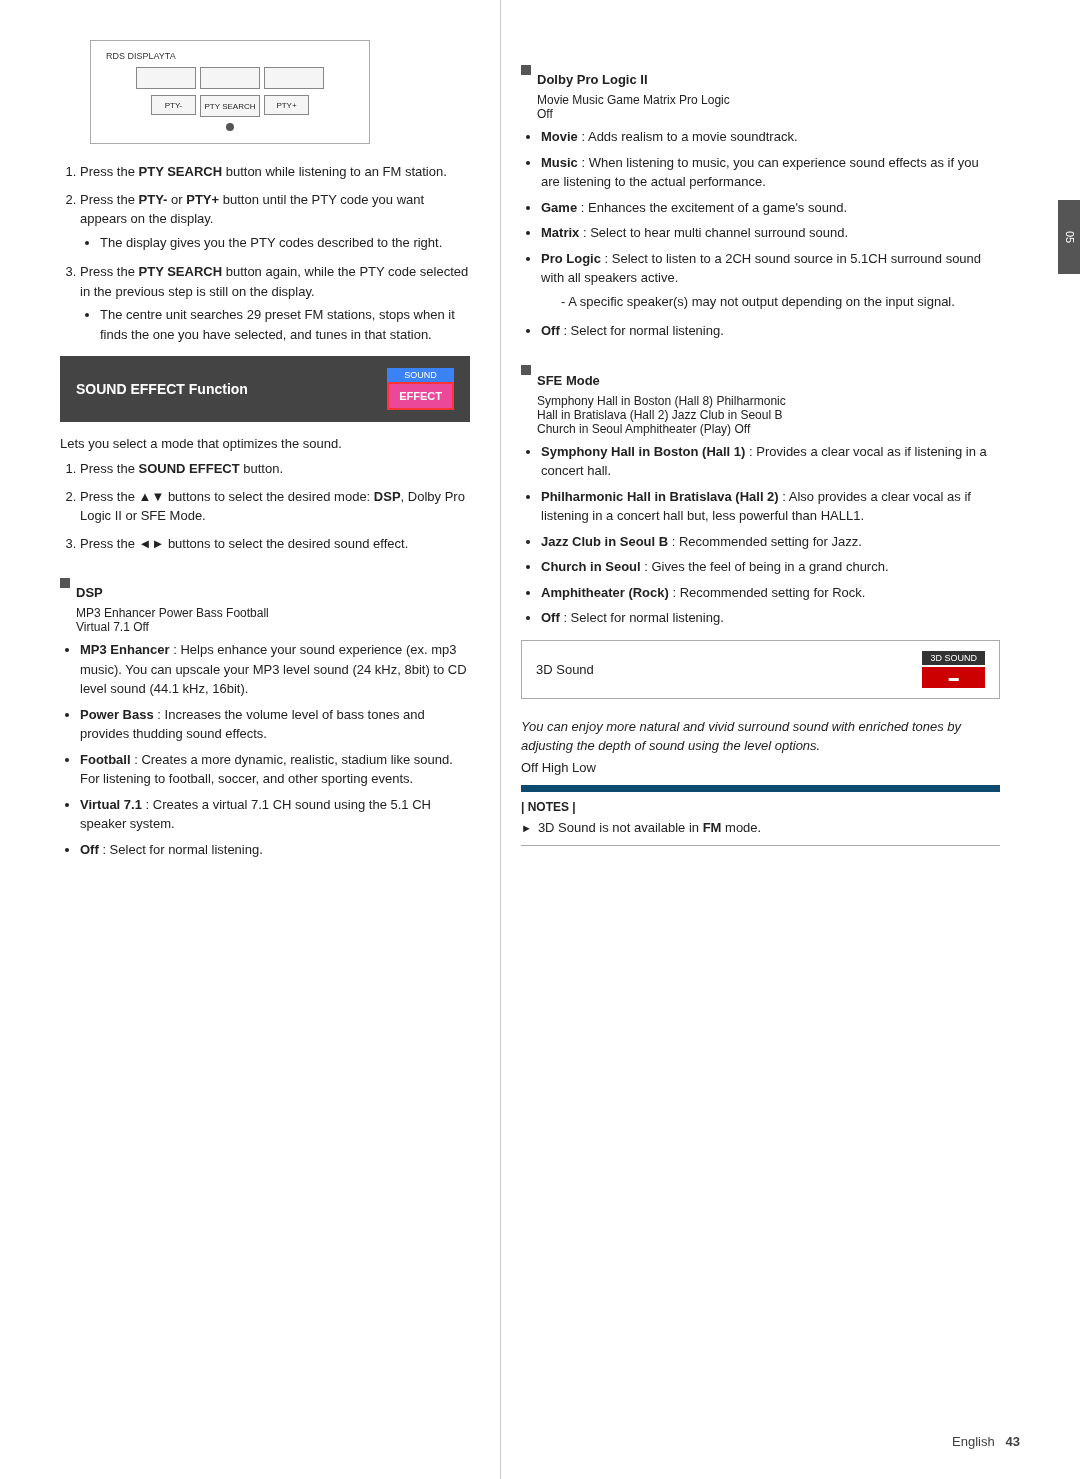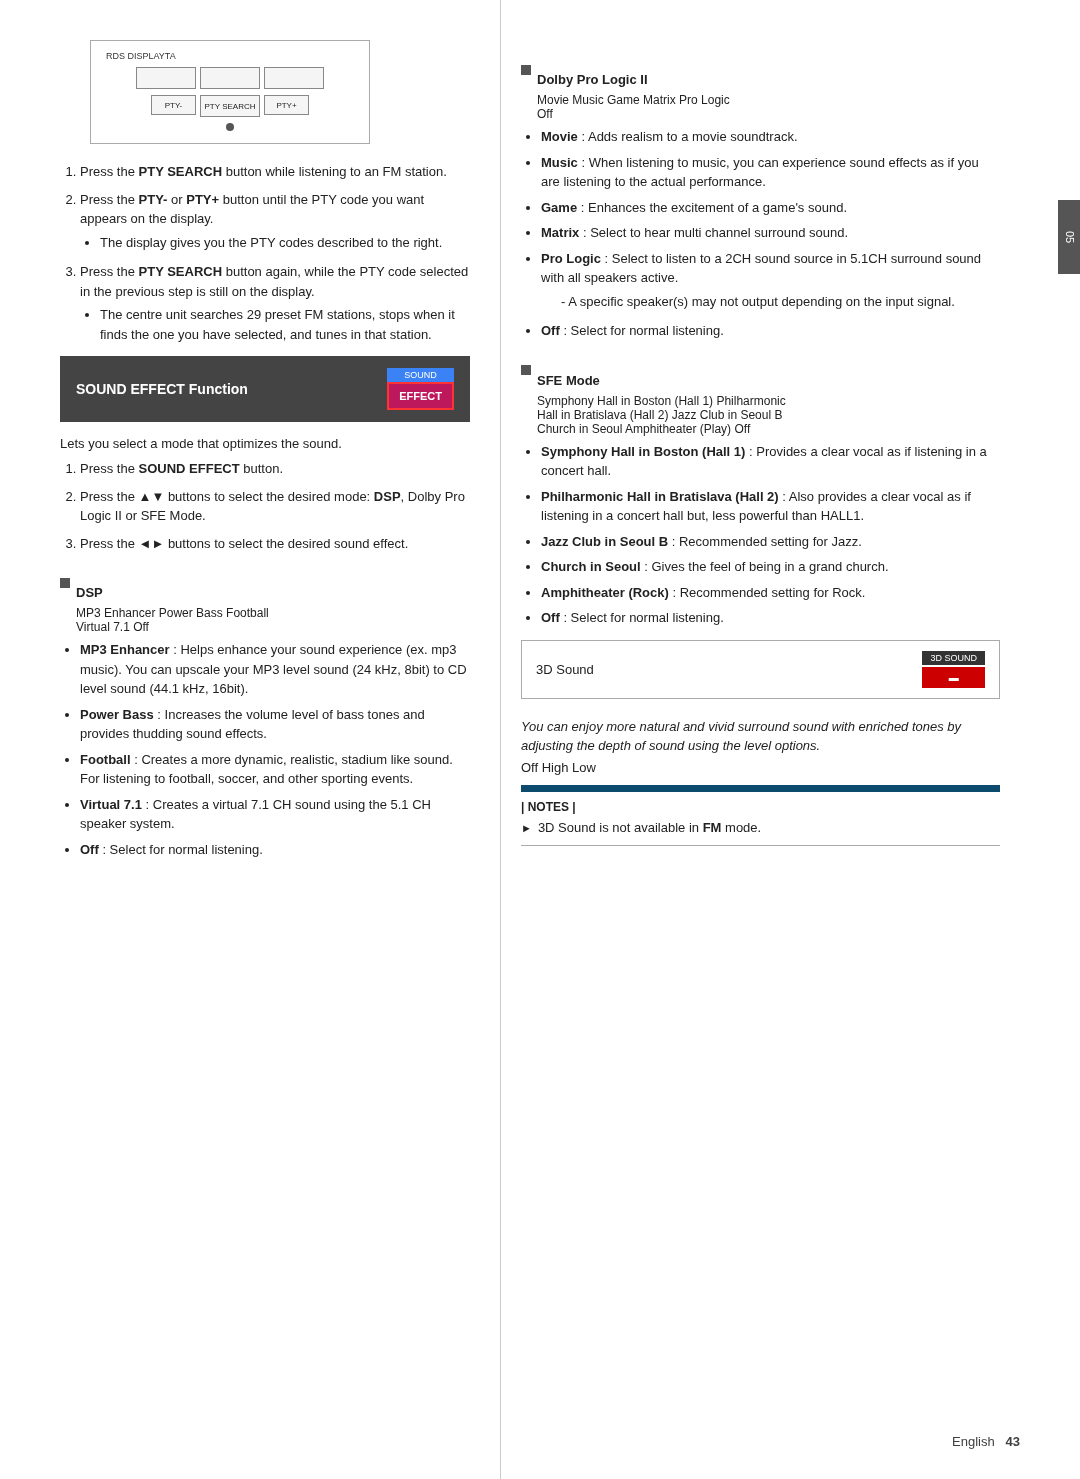--- a/index.html
+++ b/index.html
@@ -143,21 +143,21 @@
       margin-bottom: 14px;
       display: flex;
       align-items: center;
       justify-content: space-between;
     }
     .sound-effect-label {
       font-size: 14px;
       font-weight: bold;
     }
     .sound-effect-button {
-      background: #be185d;
+      background: #ec4899;
       color: #fff;
       font-size: 11px;
       font-weight: bold;
       padding: 6px 10px;
       border: 2px solid #ff3333;
       min-width: 60px;
       text-align: center;
     }
 
     
@@ -366,21 +366,21 @@
           </ul>
         </li>
         <li><strong>Off</strong> : Select for normal listening.</li>
       </ul>
 
       <div class="section-header">
         <div class="section-square"></div>
         <span class="section-title">SFE Mode</span>
       </div>
       <div class="mode-options">
-        <div>Symphony Hall in Boston (Hall 1)    Philharmonic</div>
+        <div>Symphony Hall in Boston (Hall 8)    Philharmonic</div>
         <div>Hall in Bratislava (Hall 2)    Jazz Club in Seoul B</div>
         <div>Church in Seoul    Amphitheater (Play)    Off</div>
       </div>
       <ul class="bullets">
         <li><strong>Symphony Hall in Boston (Hall 1)</strong> : Provides a clear vocal as if listening in a concert hall.</li>
         <li><strong>Philharmonic Hall in Bratislava (Hall 2)</strong> : Also provides a clear vocal as if listening in a concert hall but, less powerful than HALL1.</li>
         <li><strong>Jazz Club in Seoul B</strong> : Recommended setting for Jazz.</li>
         <li><strong>Church in Seoul</strong> : Gives the feel of being in a grand church.</li>
         <li><strong>Amphitheater (Rock)</strong> : Recommended setting for Rock.</li>
         <li><strong>Off</strong> : Select for normal listening.</li>

